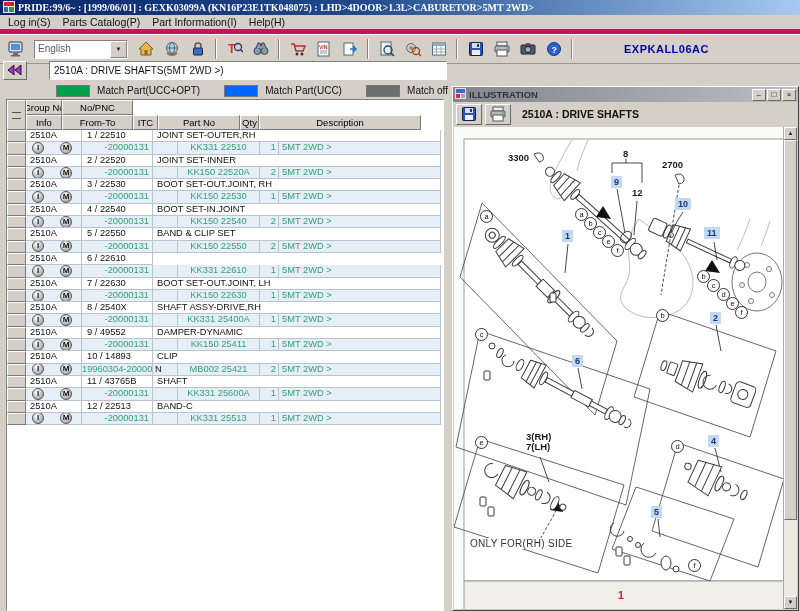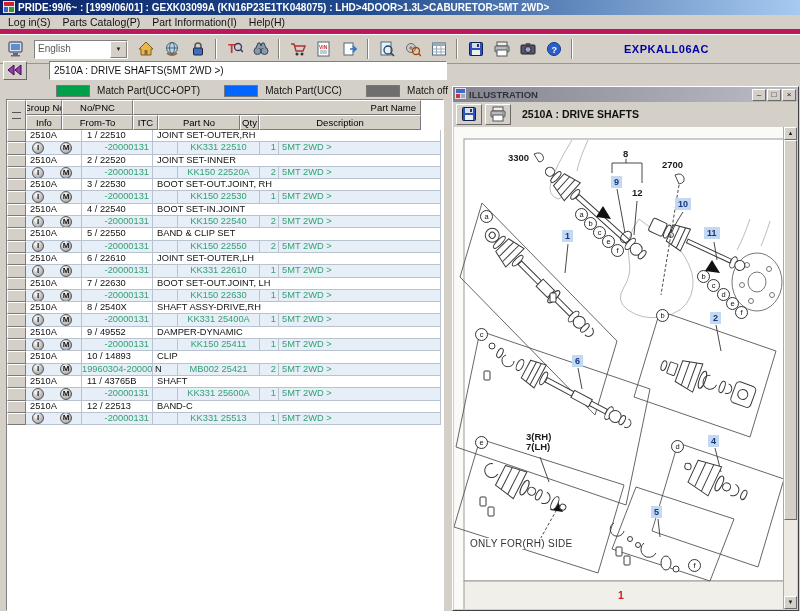--- a/index.html
+++ b/index.html
@@ -1,20 +1,20 @@
 <!DOCTYPE html>
 <html><head>
 <meta charset="utf-8">
 <style>
   html,body{margin:0;padding:0;}
   body{width:800px;height:611px;overflow:hidden;background:#d4d0c8;
        font-family:"Liberation Sans",sans-serif;position:relative;font-size:10px;}
   
   .titlebar{height:15px;background:linear-gradient(90deg,#0a246a 0%,#204a8c 45%,#a6caf0 100%);
-    display:flex;align-items:center;gap:3px;padding:0 3px;color:#fff;font-weight:bold;font-size:10px;white-space:nowrap;}
+    display:flex;align-items:center;gap:3px;padding:0 3px;color:#fff;font-weight:bold;font-size:10px;white-space:nowrap;font-family:Liberation Serif, serif;}
   .menubar{height:14px;background:#d4d0c8;display:flex;align-items:center;padding-left:4px;
     border-bottom:5px solid #be185d;font-size:10.5px;color:#111;}
   .menu-item{padding:0 8px 0 4px;cursor:default;}
   .toolbar{height:28px;background:#d4d0c8;display:flex;align-items:center;padding:0 4px;gap:1px;
     border-top:1px solid #fff;border-bottom:1px solid #9a968c;}
   .tb-btn{width:25px;height:24px;background:#d4d0c8;border:1px solid #d4d0c8;display:flex;align-items:center;justify-content:center;padding:0;}
   .tb-sep{width:0;height:20px;border-left:1px solid #868276;border-right:1px solid #fff;margin:0 4px;}
   .tb-select{width:92px;height:17px;background:#fff;border:1px solid;border-color:#808080 #fff #fff #808080;
     display:flex;align-items:stretch;margin:4px 4px;}
   .tb-select .val{flex:1;font-size:10px;color:#5a5a5a;padding:2px 3px;overflow:hidden;}
@@ -259,21 +259,20 @@
 
 <div class="table-area">
   <div class="hr">
     <div class="hc sel-head" style="float:left">
         <div class="sel-glyph"></div>
       </div>
     <div>
       <div class="hr">
         <div class="hc w-group">Group No</div>
         <div class="hc w-pnc">No/PNC</div>
-        <div class="hc w-name">Part Name</div>
       </div>
       <div class="hr">
         <div class="hc w-group">Info</div>
         <div class="hc w-pnc">From-To</div>
         <div class="hc w-itc">ITC</div>
         <div class="hc w-part">Part No</div>
         <div class="hc w-qty">Qty</div>
         <div class="hc w-desc">Description</div>
       </div>
     </div>
@@ -366,21 +365,20 @@
         <div class="td c-from">-20000131</div>
         <div class="td c-itc"></div>
         <div class="td c-part">KK150 22550</div>
         <div class="td c-qty">2</div>
         <div class="td c-desc">5MT 2WD &gt;</div>
       </div>
       <div class="tr group-row">
         <div class="sel-cell"></div>
         <div class="td c-group">2510A</div>
         <div class="td c-pnc">6 / 22610</div>
-        <div class="td c-name">JOINT SET-OUTER,LH</div>
       </div>
       <div class="tr detail-row">
         <div class="sel-cell"></div>
         <div class="td c-info">
           <span class="pm-icon">I</span>
           <span class="pm-icon">M</span>
         </div>
         <div class="td c-from">-20000131</div>
         <div class="td c-itc"></div>
         <div class="td c-part">KK331 22610</div>

